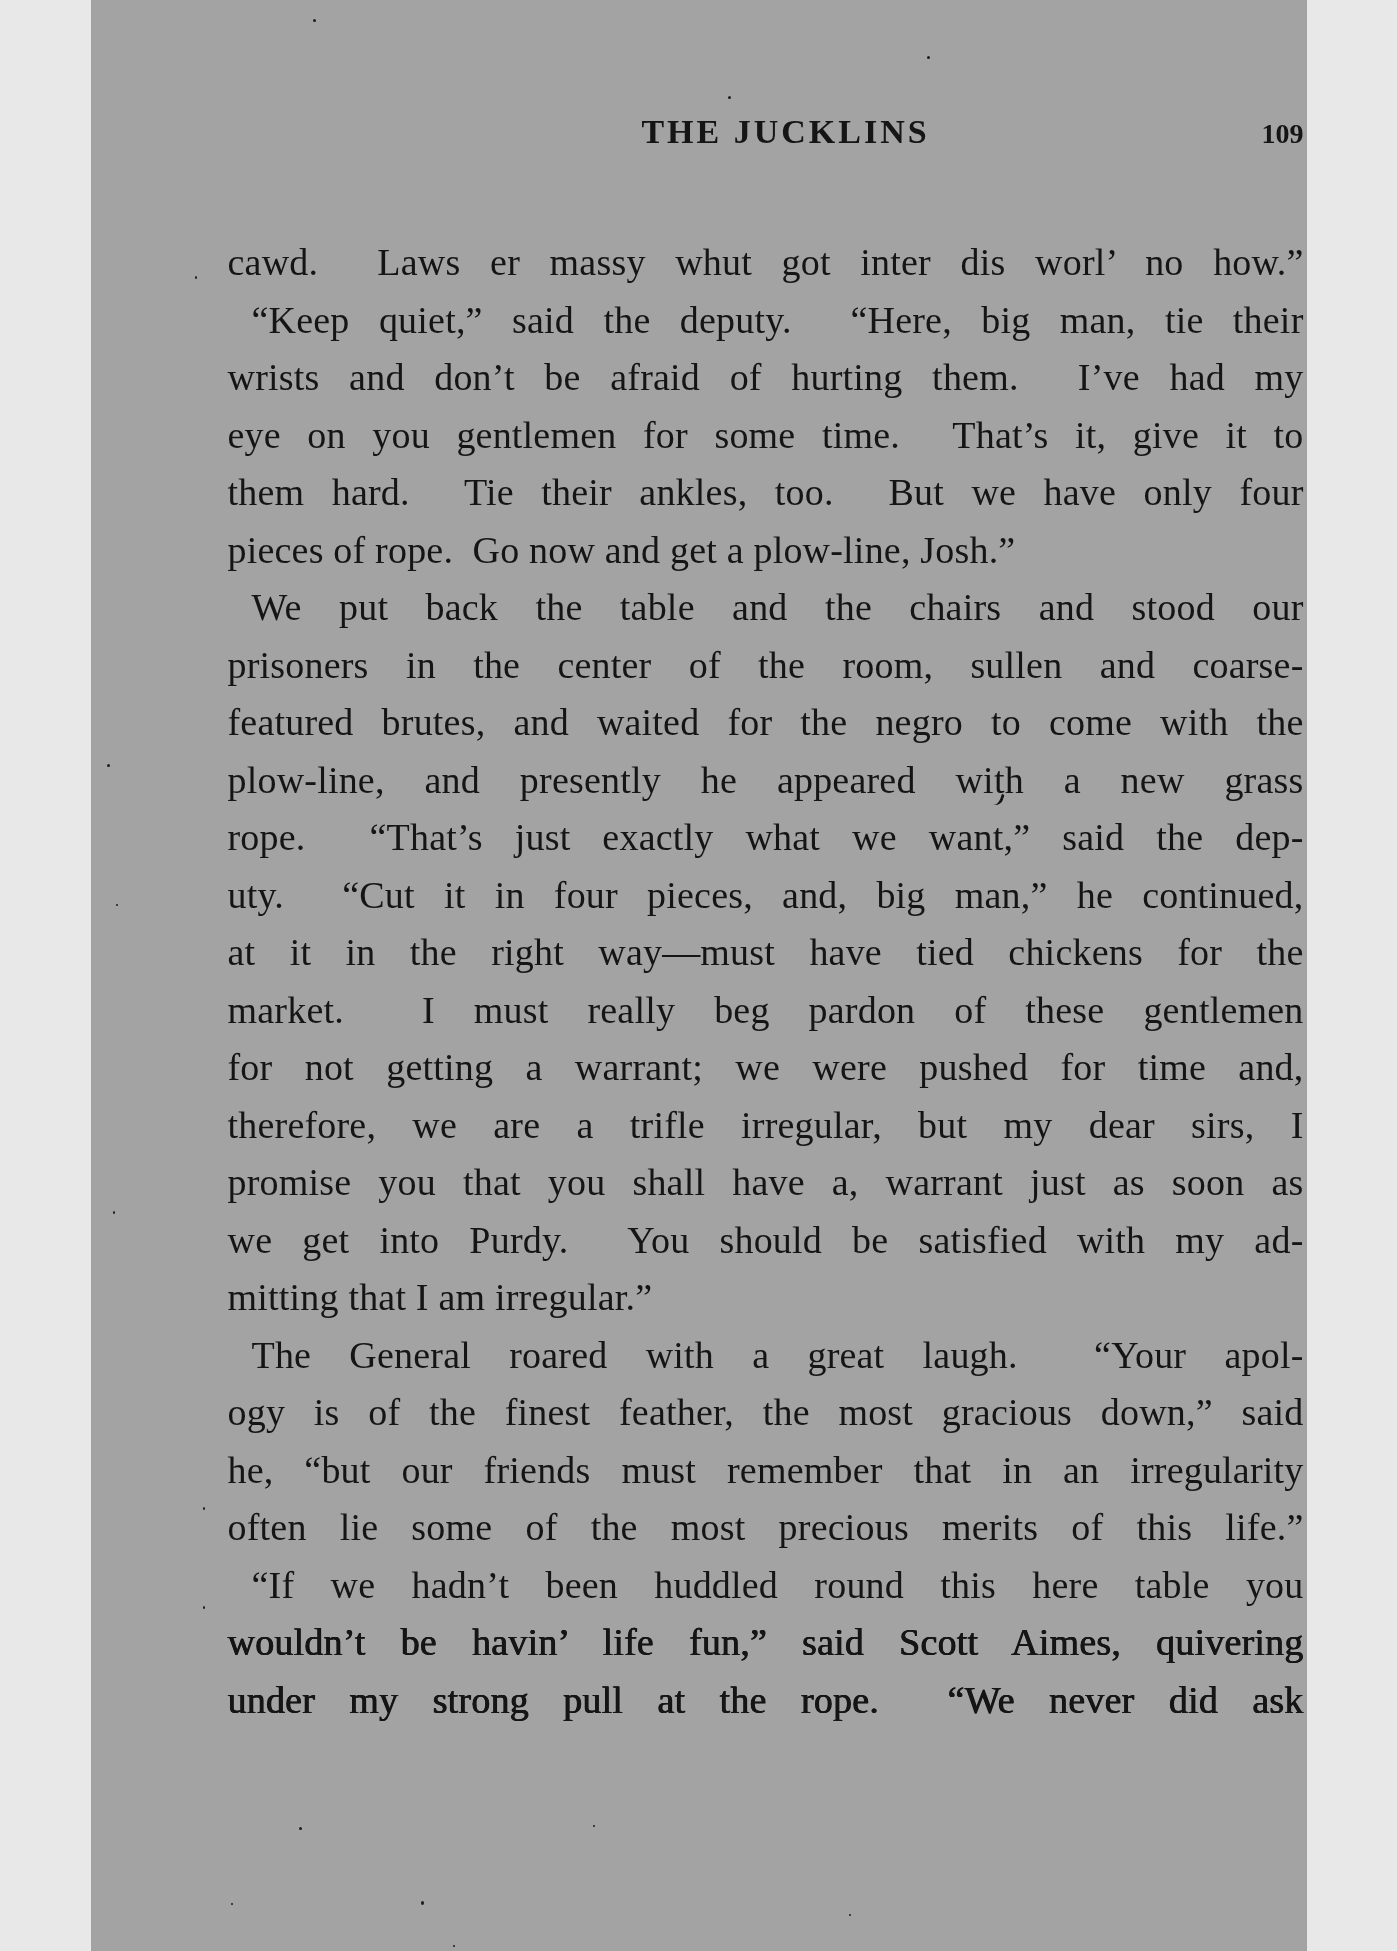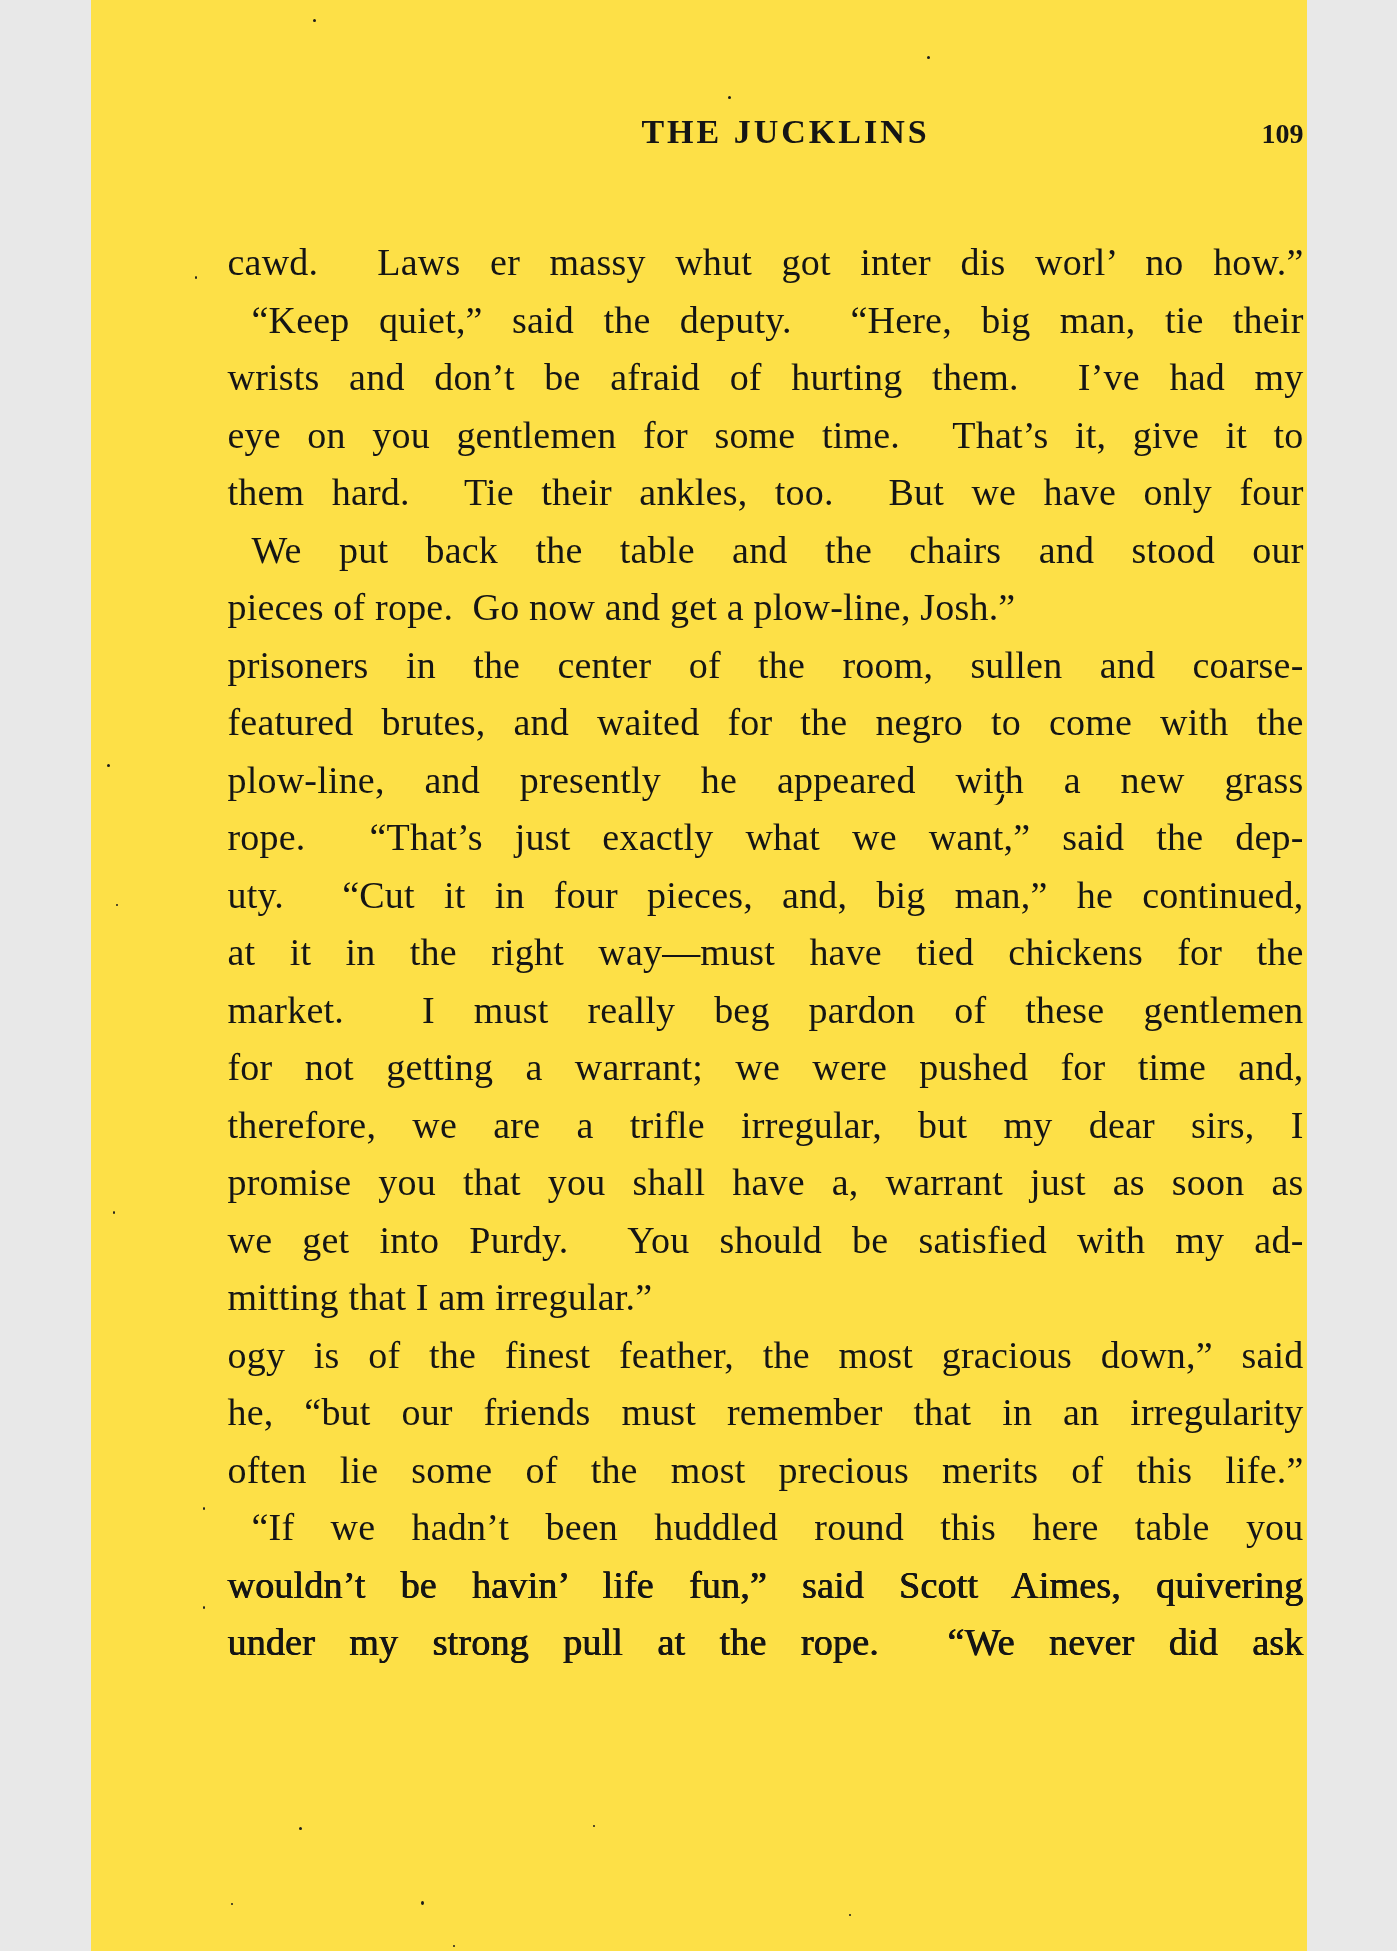--- a/index.html
+++ b/index.html
@@ -1,19 +1,19 @@
 <!DOCTYPE html>
 <html><head>
 <meta charset="utf-8">
 <style>
   html,body{margin:0;padding:0;background:#e8e8e8;}
   .page{
     position:relative;
     width:1216px;height:1951px;
-    background:#fde047;
+    background:#a3a3a3;
     color:#151515;
     font-family:"Liberation Serif", "DejaVu Serif", serif;
     overflow:hidden;
     margin:0 auto;
   }
   
   .running-head{position:absolute;left:137px;top:110px;width:1076px;height:44px;}
   .head-title{
     position:absolute;left:40px;right:0;top:0;
     text-align:center;
@@ -62,34 +62,35 @@
     <div class="head-title">THE JUCKLINS</div>
     <div class="page-number">109</div>
   </header>
 
   <main class="text-block" id="text-block">
       <div class="line">cawd.&nbsp; Laws er massy whut got inter dis worl’ no how.”</div>
       <div class="line indent">“Keep quiet,” said the deputy.&nbsp; “Here, big man, tie their</div>
       <div class="line">wrists and don’t be afraid of hurting them.&nbsp; I’ve had my</div>
       <div class="line">eye on you gentlemen for some time.&nbsp; That’s it, give it to</div>
       <div class="line">them hard.&nbsp; Tie their ankles, too.&nbsp; But we have only four</div>
+      <div class="line para-end">pieces of rope.&nbsp; Go now and get a plow-line, Josh.”</div>
       <div class="line indent">We put back the table and the chairs and stood our</div>
-      <div class="line para-end">pieces of rope.&nbsp; Go now and get a plow-line, Josh.”</div>
       <div class="line">prisoners in the center of the room, sullen and coarse-</div>
       <div class="line">featured brutes, and waited for the negro to come with the</div>
       <div class="line">plow-line, and presently he appeared with a new grass</div>
       <div class="line">rope.&nbsp; “That’s just exactly what we want,” said the dep-</div>
       <div class="line">uty.&nbsp; “Cut it in four pieces, and, big man,” he continued,</div>
       <div class="line">at it in the right way—must have tied chickens for the</div>
       <div class="line">market.&nbsp; I must really beg pardon of these gentlemen</div>
       <div class="line">for not getting a warrant; we were pushed for time and,</div>
       <div class="line">therefore, we are a trifle irregular, but my dear sirs, I</div>
       <div class="line">promise you that you shall have a, warrant just as soon as</div>
       <div class="line">we get into Purdy.&nbsp; You should be satisfied with my ad-</div>
       <div class="line para-end">mitting that I am irregular.”</div>
+      <div class="line indent">The General roared with a great laugh.&nbsp; “Your apol-</div>
       <div class="line">ogy is of the finest feather, the most gracious down,” said</div>
       <div class="line">he, “but our friends must remember that in an irregularity</div>
       <div class="line">often lie some of the most precious merits of this life.”</div>
       <div class="line indent">“If we hadn’t been huddled round this here table you</div>
       <div class="line heavy">wouldn’t be havin’ life fun,” said Scott Aimes, quivering</div>
       <div class="line heavy">under my strong pull at the rope.&nbsp; “We never did ask</div>
     </main>
 
   <i class="ink-comma"></i>
 

